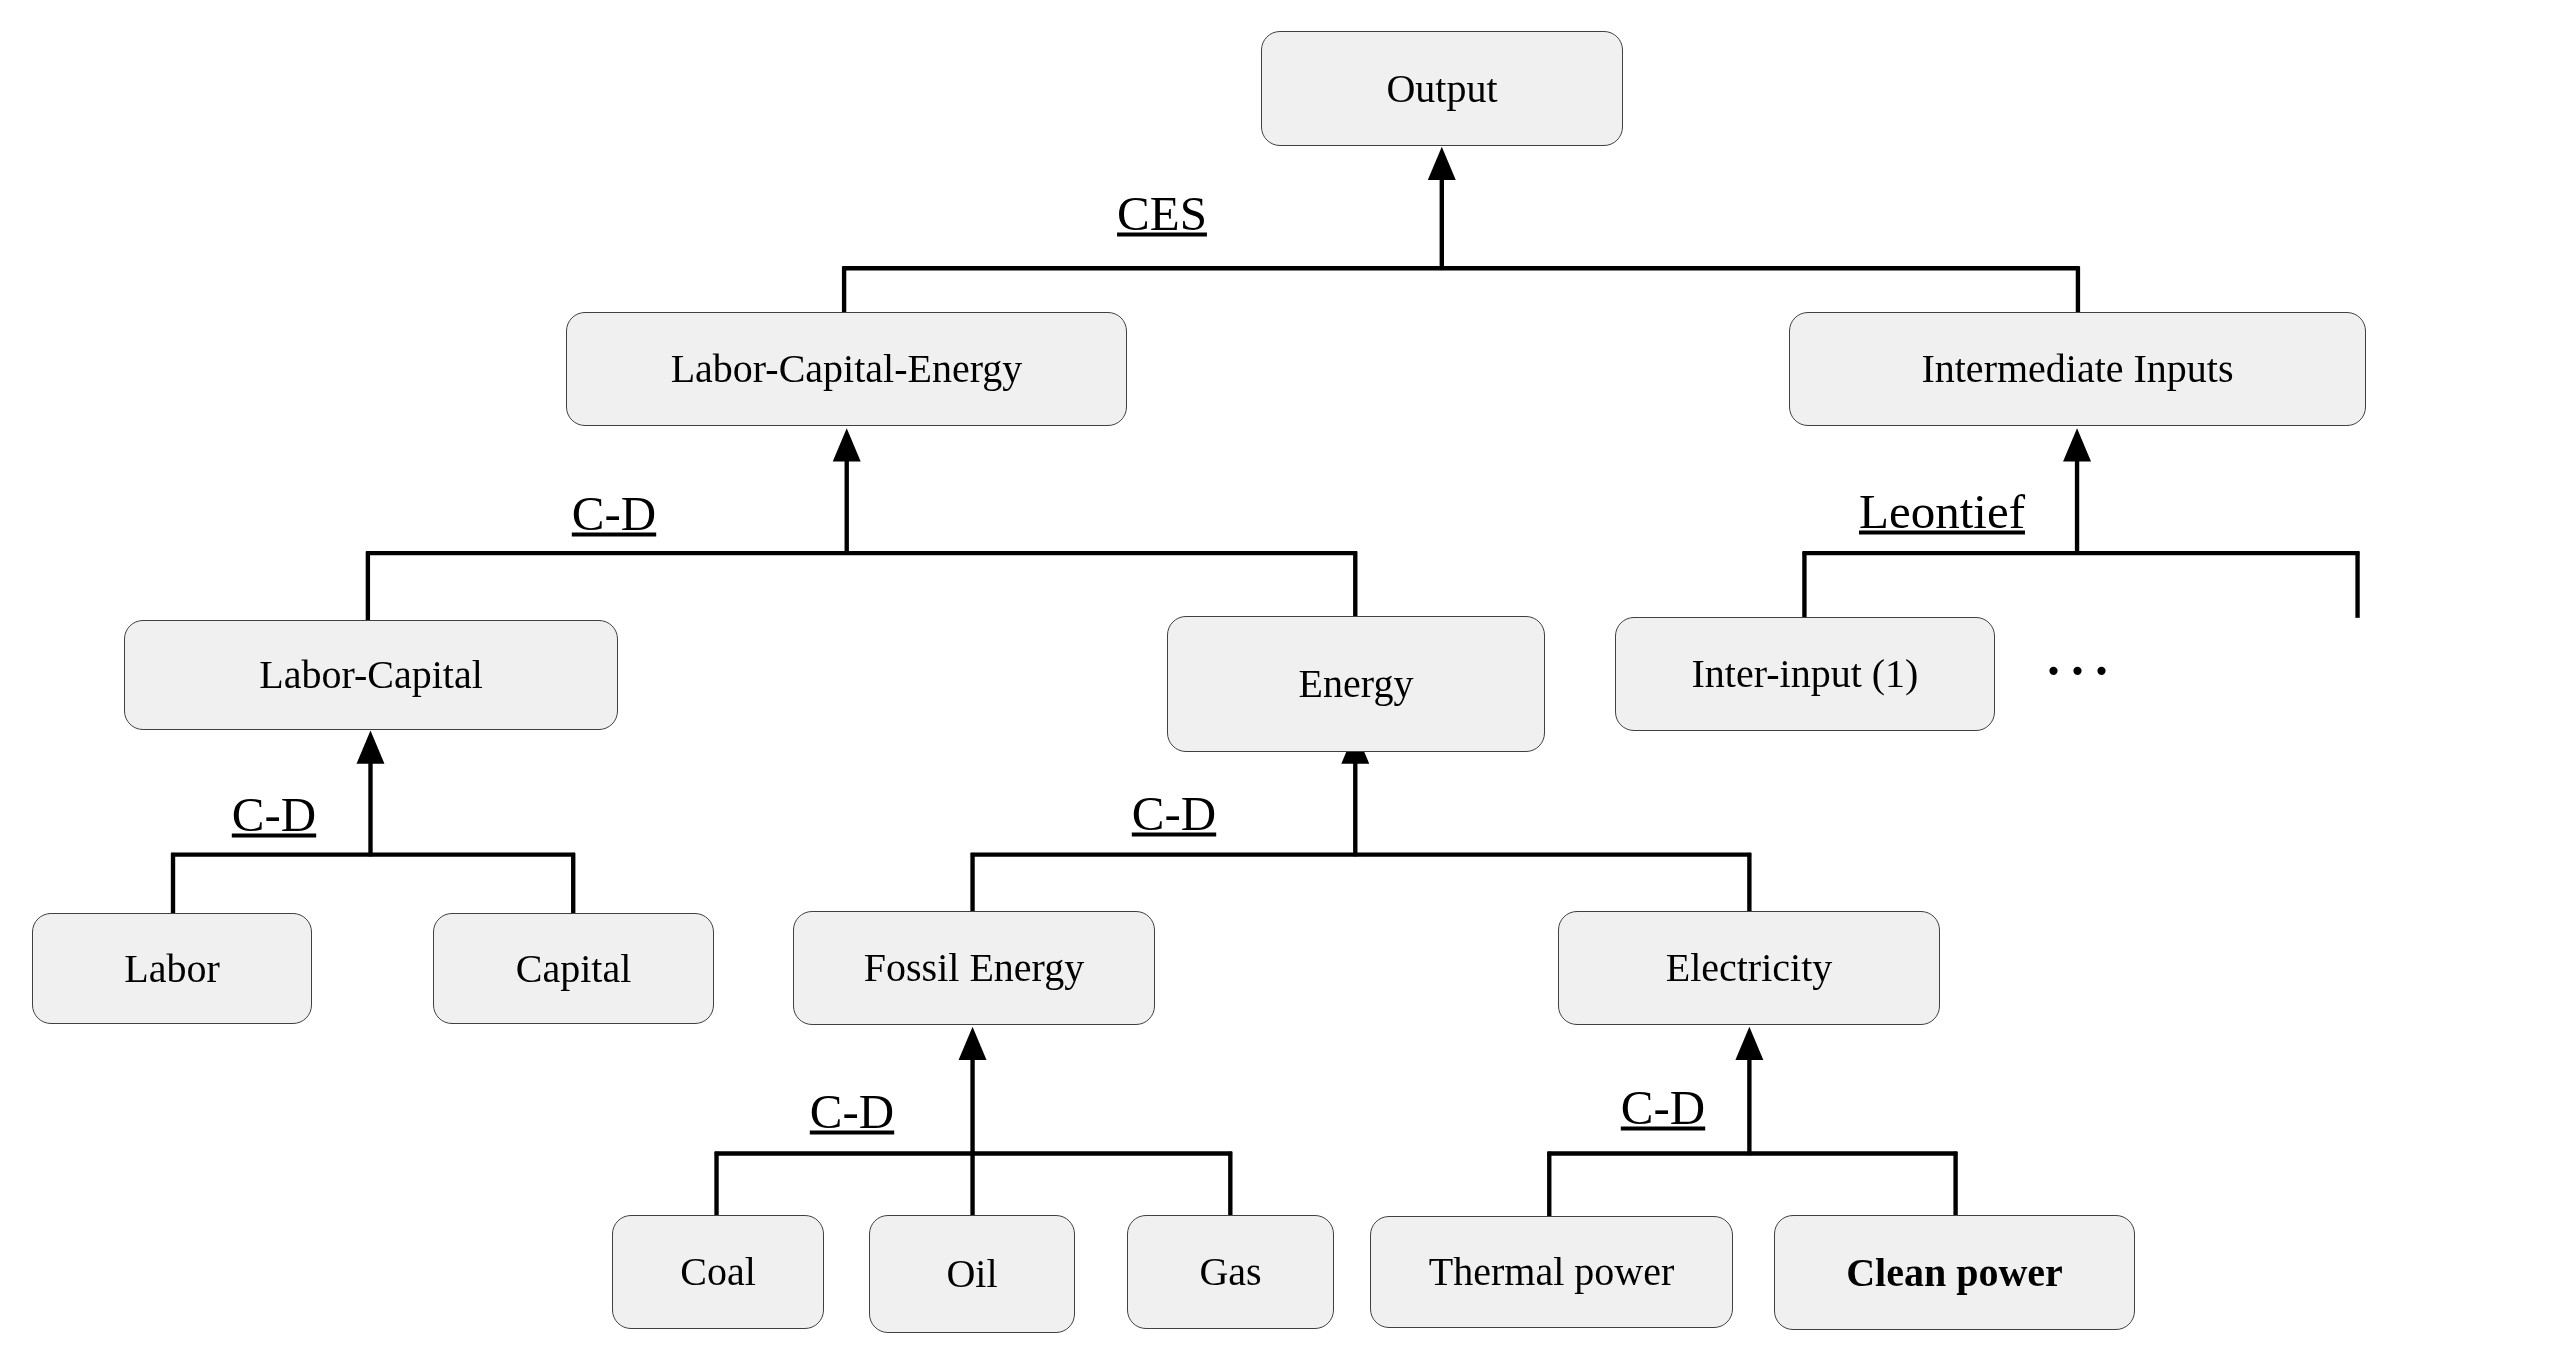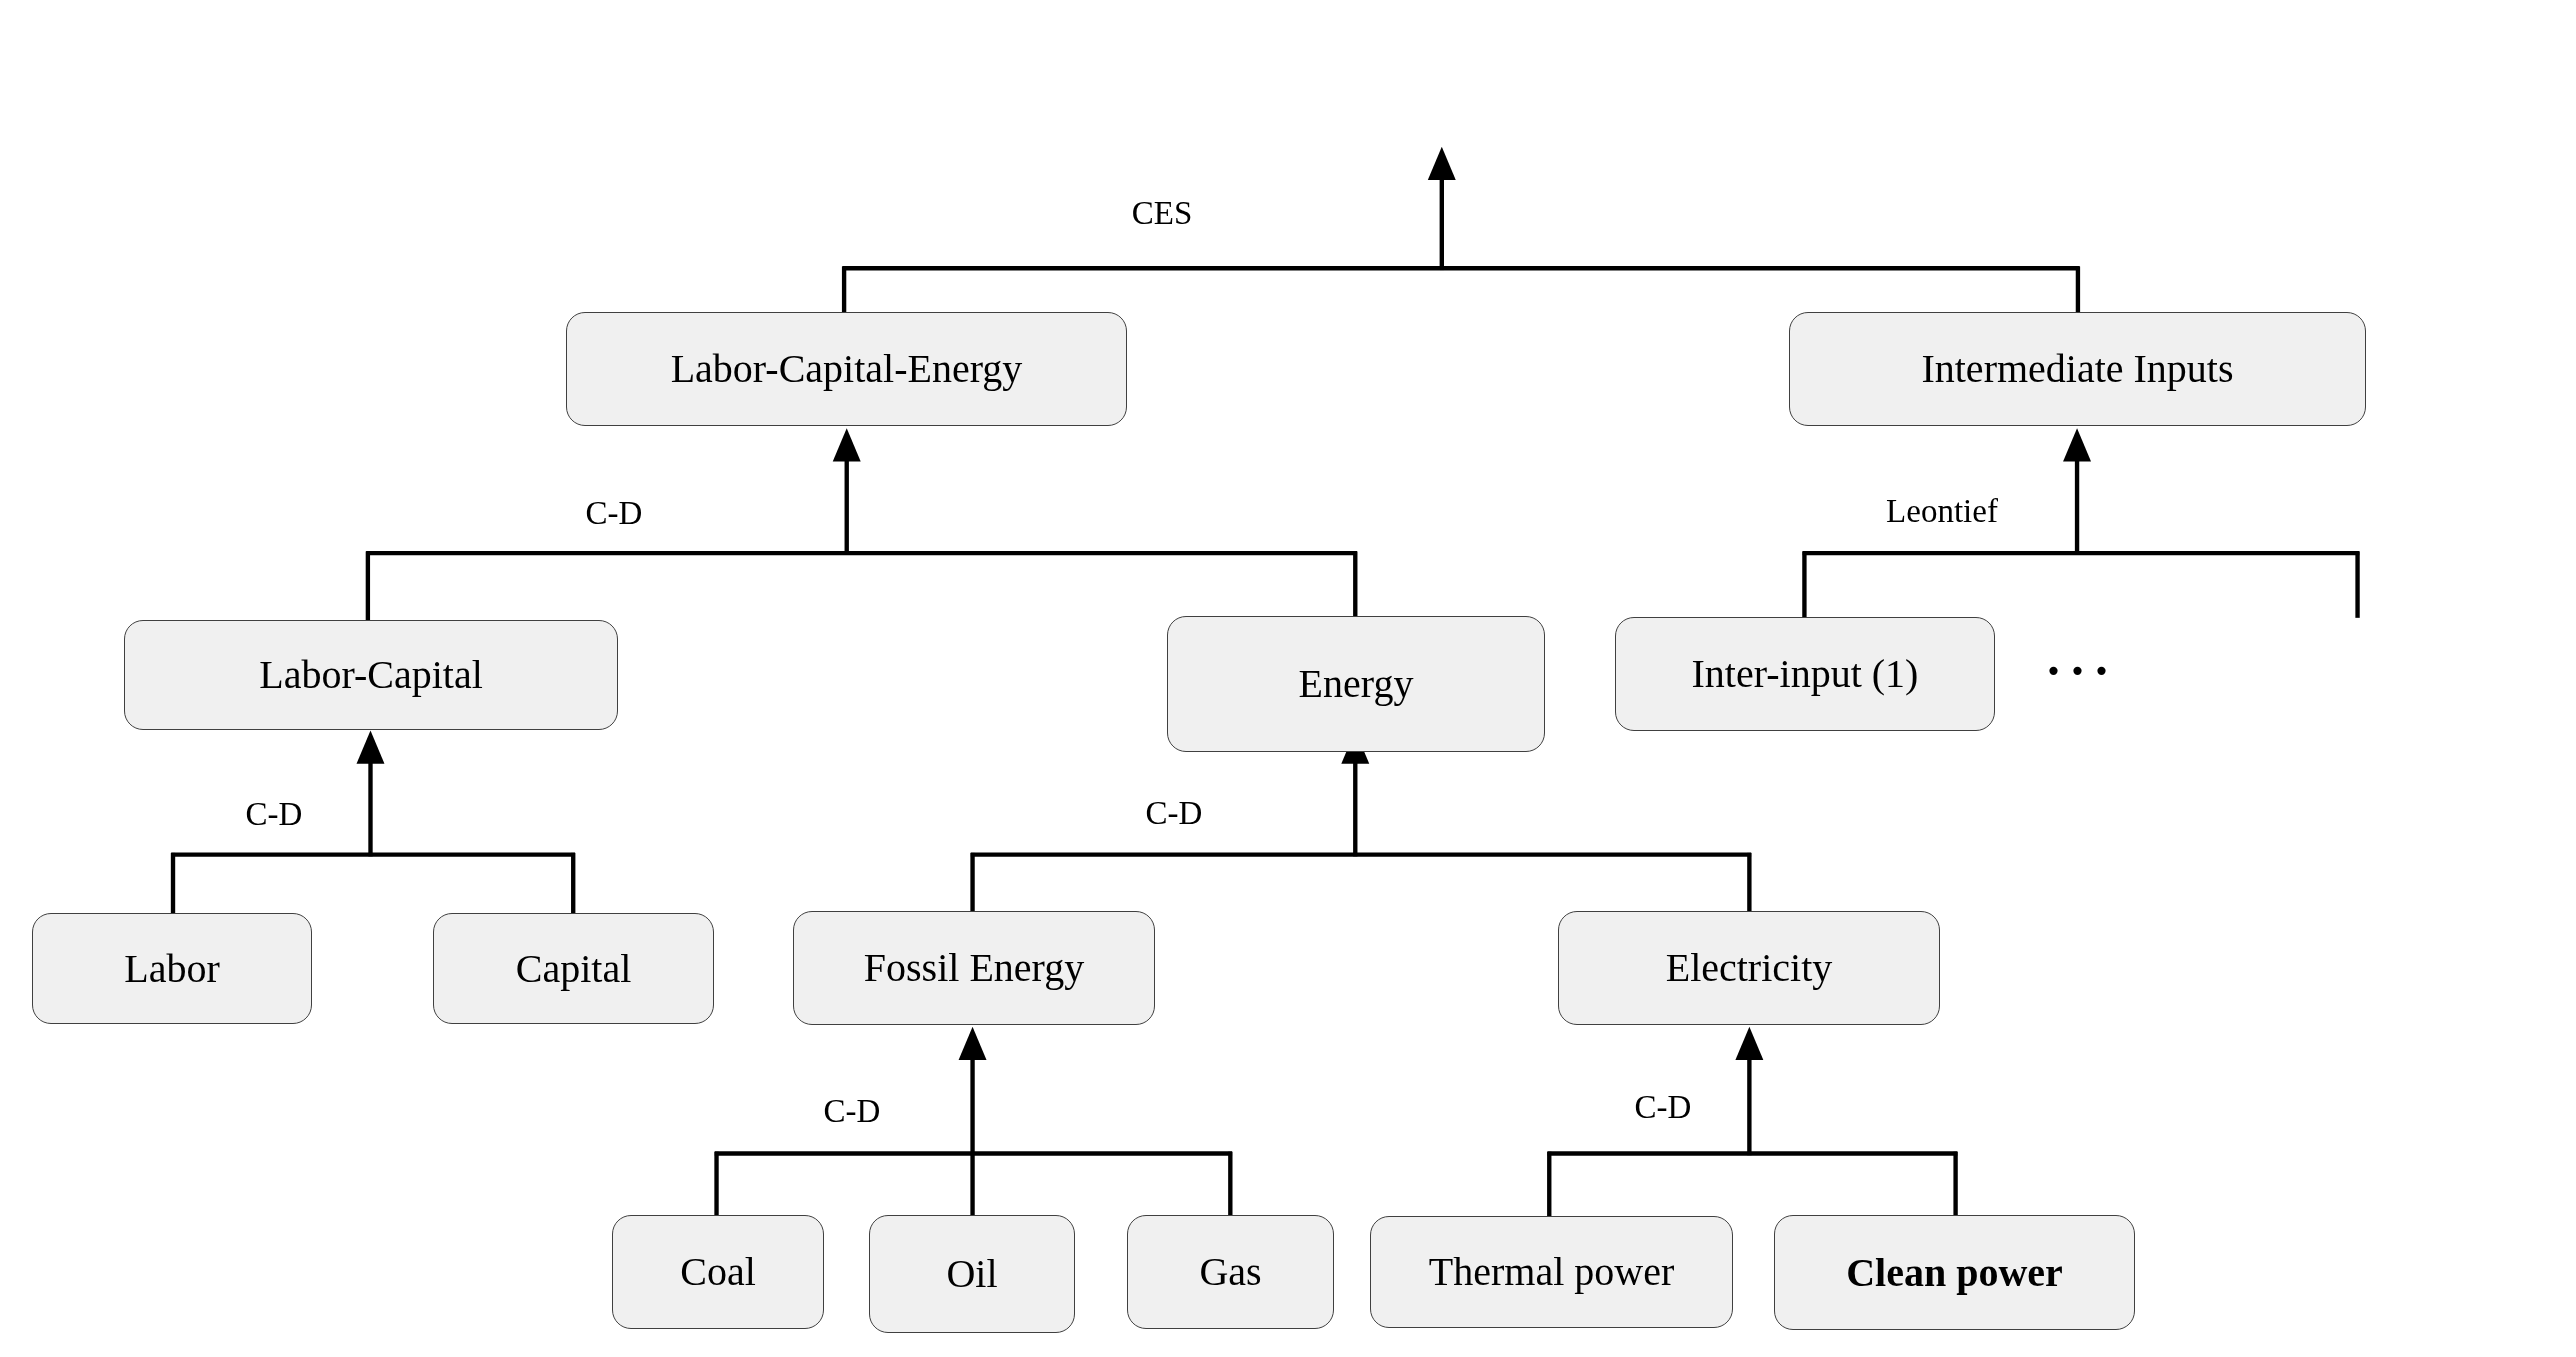--- a/index.html
+++ b/index.html
@@ -31,23 +31,24 @@
     align-items: center;
     justify-content: center;
     font-size: 40px;
     line-height: 1;
     text-align: center;
     white-space: nowrap;
   }
   .edge-label {
     position: absolute;
     transform: translate(-50%, -50%);
-    font-size: 33px;
+    font-size: 49px;
     line-height: 1;
     white-space: nowrap;
+    text-decoration: underline;
   }
   .ellipsis {
     position: absolute;
     transform: translate(-50%, -50%);
     font-size: 51px;
     font-weight: bold;
     letter-spacing: 7px;
     line-height: 1;
   }
   svg path {
@@ -104,20 +105,23 @@
     <path d="M1408 1318 L1408 1393"></path>
     <polygon points="1113,1175 1097,1213 1129,1213"></polygon>
 
     <path d="M2002 1210 L2002 1322"></path>
     <path d="M1771 1320 L2240 1320"></path>
     <path d="M1773 1318 L1773 1394"></path>
     <path d="M2238 1318 L2238 1392"></path>
     <polygon points="2002,1175 1986,1213 2018,1213"></polygon>
   </svg>
 
+  <div class="node" style="left:1261px; top:31px; width:362px; height:115px;">
+    <span>Output</span>
+  </div>
 
   <div class="node" style="left:566px; top:312px; width:561px; height:114px;text-align:center;">
     <span>Labor-Capital-Energy</span>
   </div>
   <div class="node" style="left:1789px; top:312px; width:577px; height:114px;">
     <span>Intermediate Inputs</span>
   </div>
 
   <div class="node" style="left:124px; top:620px; width:494px; height:110px;">
     <span>Labor-Capital</span>

